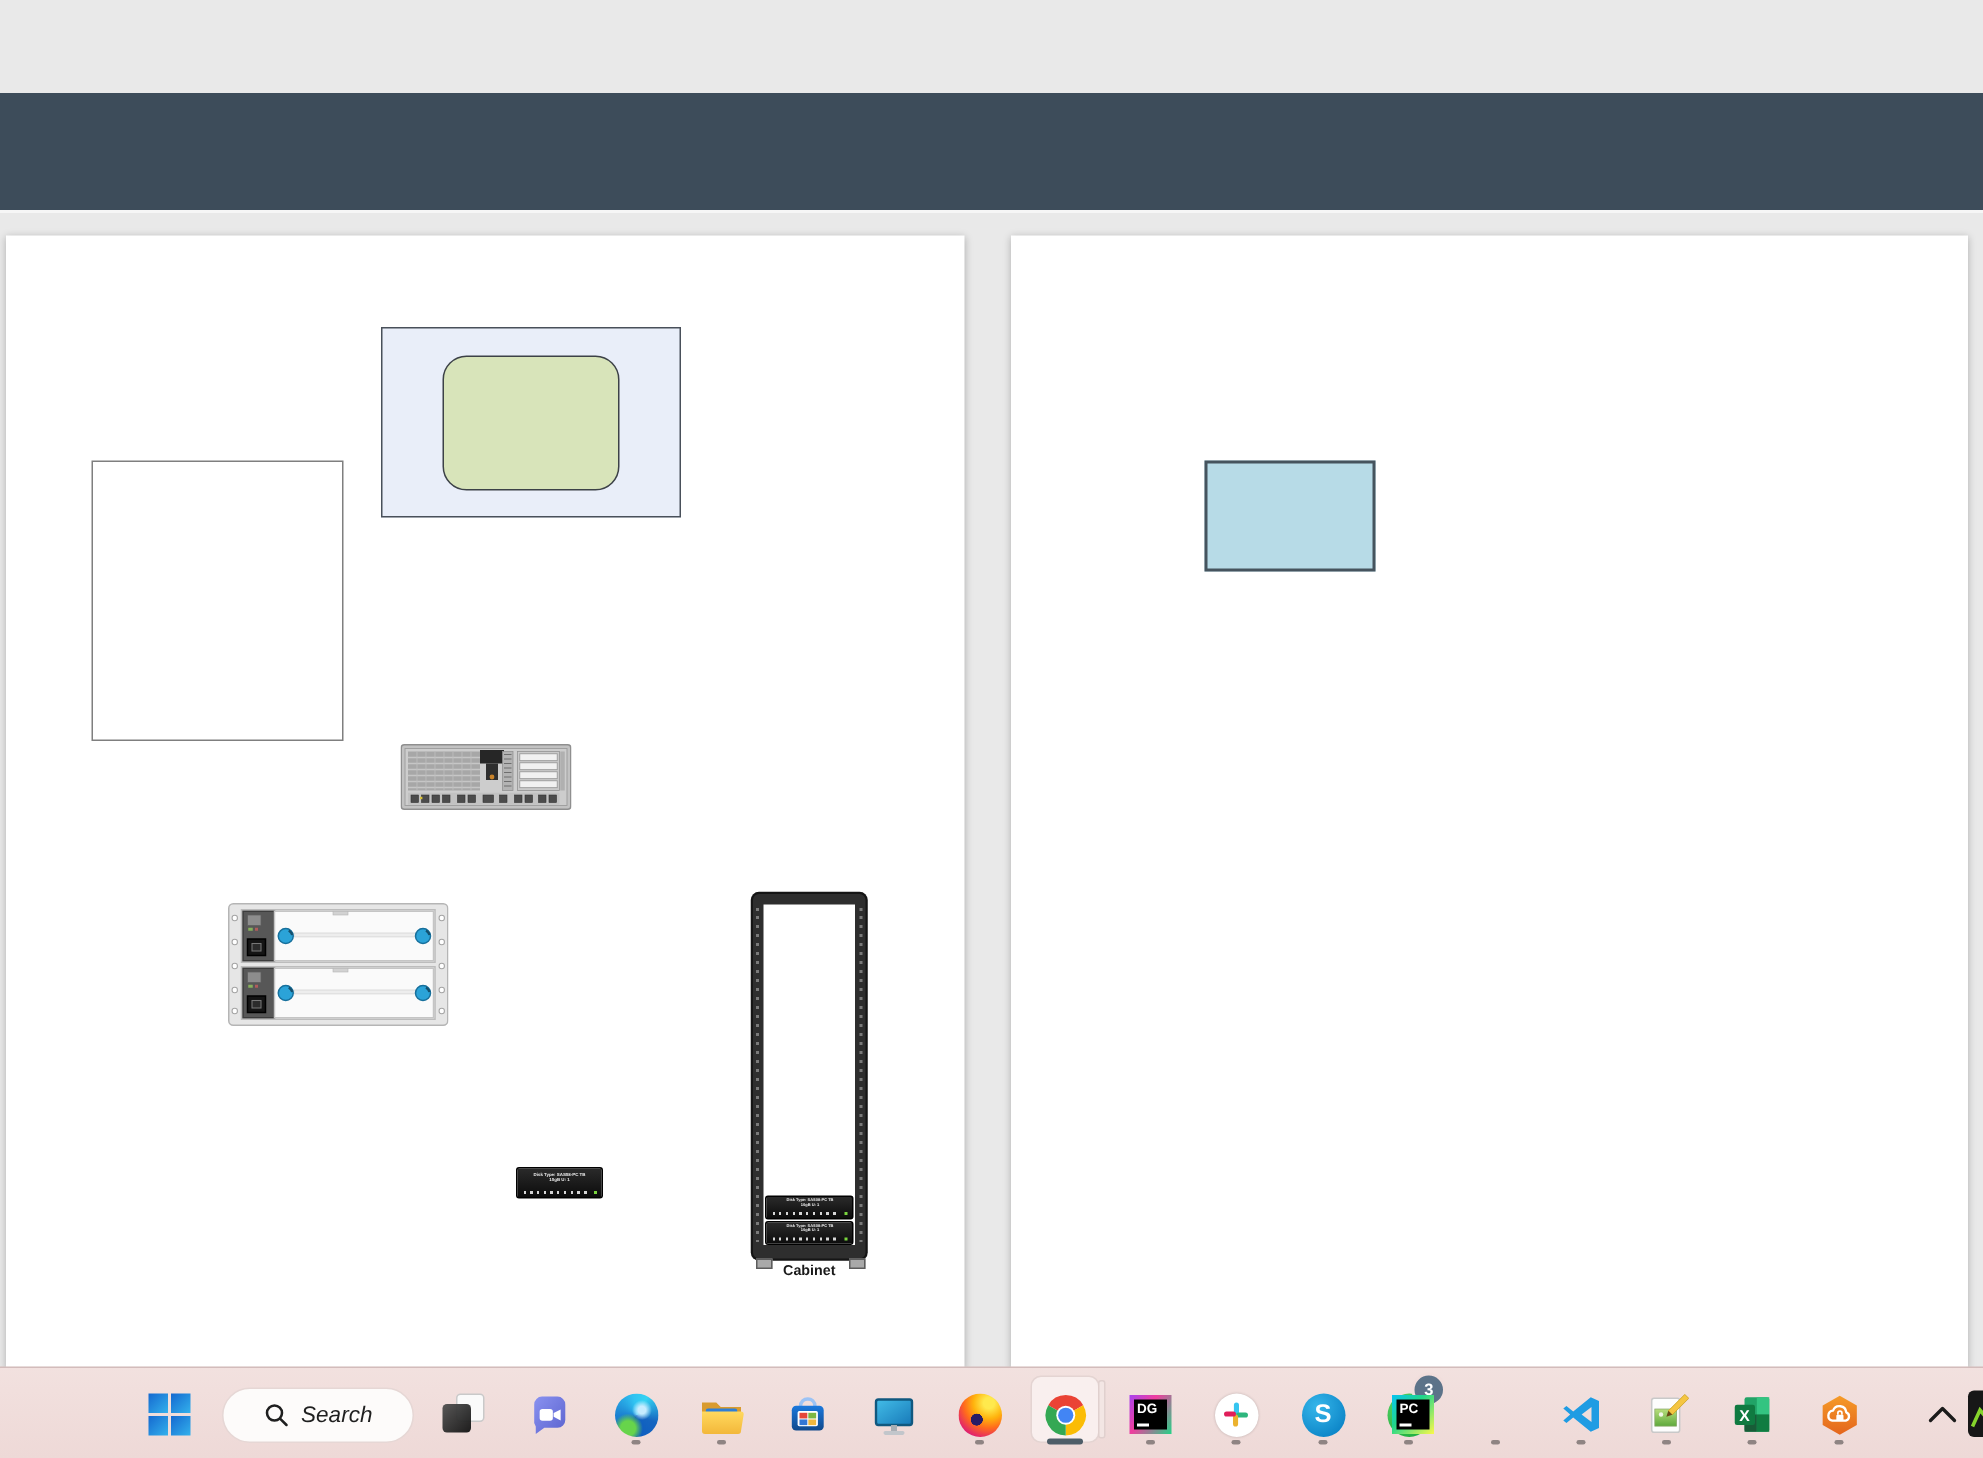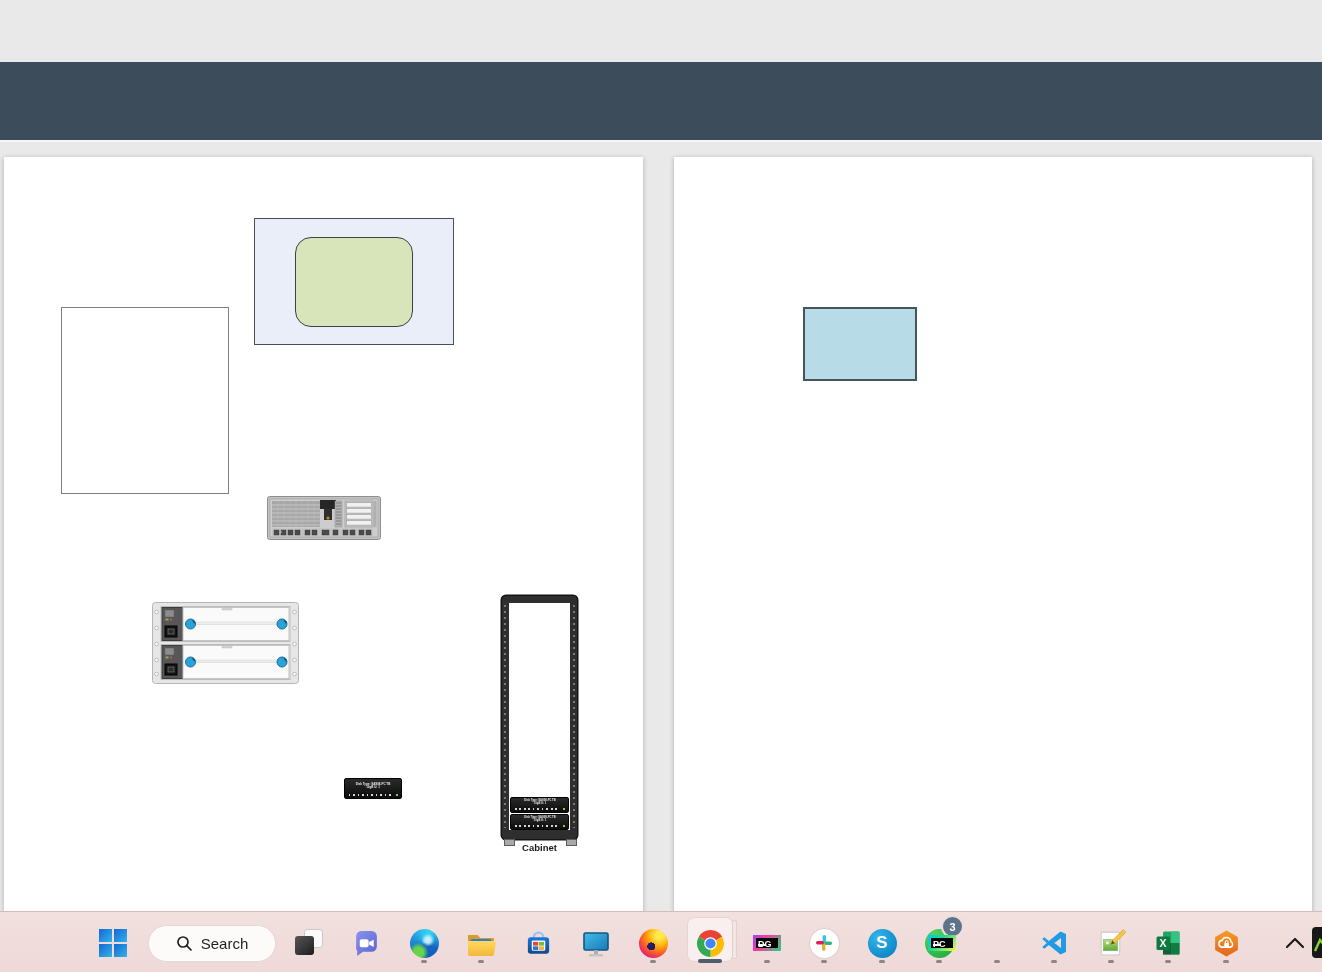--- a/index.html
+++ b/index.html
@@ -67,21 +67,21 @@
            align-items:center;justify-content:center;cursor:pointer;}
   .run-dot{position:absolute;top:960px;width:6px;height:3px;border-radius:2px;background:#8f8483;}
   .active-dot{position:absolute;top:959px;width:24px;height:3.5px;border-radius:2px;background:#4e5d68;}
   .active-plate{position:absolute;left:687px;top:917px;width:46px;height:45px;border-radius:7px;
                 background:#f9efee;border:1px solid #e4d4d2;box-sizing:border-box;}
   .active-plate::after{content:"";position:absolute;right:-5px;top:2px;bottom:2px;width:3px;
                 background:#f3e6e4;border:1px solid #e0d0ce;border-radius:2px;}
 
   .search-pill{position:absolute;left:148px;top:925px;width:128px;height:37px;border-radius:19px;
                background:#fdfbfa;border:1px solid #e6d7d5;box-sizing:border-box;display:flex;
-               align-items:center;justify-content:center;gap:8px;cursor:pointer;}
+               align-items:center;justify-content:center;gap:8px;cursor:pointer;font-style:italic;}
   .search-pill span{font-size:15px;color:#1f1f1f;}
 
   .win-start{display:grid;grid-template-columns:13px 13px;grid-template-rows:13px 13px;gap:2.5px;}
   .win-start div{background:linear-gradient(135deg,#1569d0,#33b1ec);}
 
   .taskview{position:relative;width:30px;height:30px;}
   .tv-back{position:absolute;left:10px;top:1px;width:17px;height:17px;border-radius:3px;
            background:#fafafa;border:1px solid #c9c9c9;}
   .tv-front{position:absolute;left:1px;top:8px;width:19px;height:19px;border-radius:3px;
            background:linear-gradient(135deg,rgba(80,80,80,0.95),rgba(18,18,18,0.95));}
@@ -94,21 +94,21 @@
   .firefox-icon{background:
      radial-gradient(circle at 42% 60%, #271c66 0 16%, rgba(0,0,0,0) 17%),
      radial-gradient(circle at 70% 22%, #ffe94d 0 12%, #ffb30d 34%, #ff6a1d 55%, #e3256b 78%, #86129a 100%);}
   .skype-icon{background:radial-gradient(circle at 35% 30%,#35b6ea,#0d86c8 78%);
      display:flex;align-items:center;justify-content:center;color:#fff;font-weight:bold;font-size:17px;}
   .whatsapp-icon{background:radial-gradient(circle at 30% 25%,#5bd467,#1fae3f 82%);
      display:flex;align-items:center;justify-content:center;}
   .slack-icon{background:#fff;display:flex;align-items:center;justify-content:center;
      box-shadow:0 0 2px rgba(0,0,0,0.2);}
 
-  .jb-icon{width:28px;height:16px;position:relative;}
+  .jb-icon{width:28px;height:26px;position:relative;}
   .jb-dg{background:linear-gradient(125deg,#a843f0 0%,#ef3e9e 40%,#23d487 100%);}
   .jb-pc{background:linear-gradient(135deg,#07c3f2 0%,#21d789 40%,#fcf84a 100%);}
   .jb-inner{position:absolute;left:3px;top:3px;right:3px;bottom:3px;background:#000;
      color:#fff;font-weight:bold;font-size:9px;padding:1px 0 0 2px;box-sizing:border-box;}
   .jb-inner::after{content:"";position:absolute;left:2px;bottom:2px;width:8px;height:1.8px;background:#fff;}
 
   .badge{position:absolute;left:24px;top:-7px;width:19px;height:19px;border-radius:50%;
      background:#5c7389;border:2px solid #f1dedc;color:#fff;font-size:11px;font-weight:bold;
      display:flex;align-items:center;justify-content:center;box-sizing:content-box;}
 

